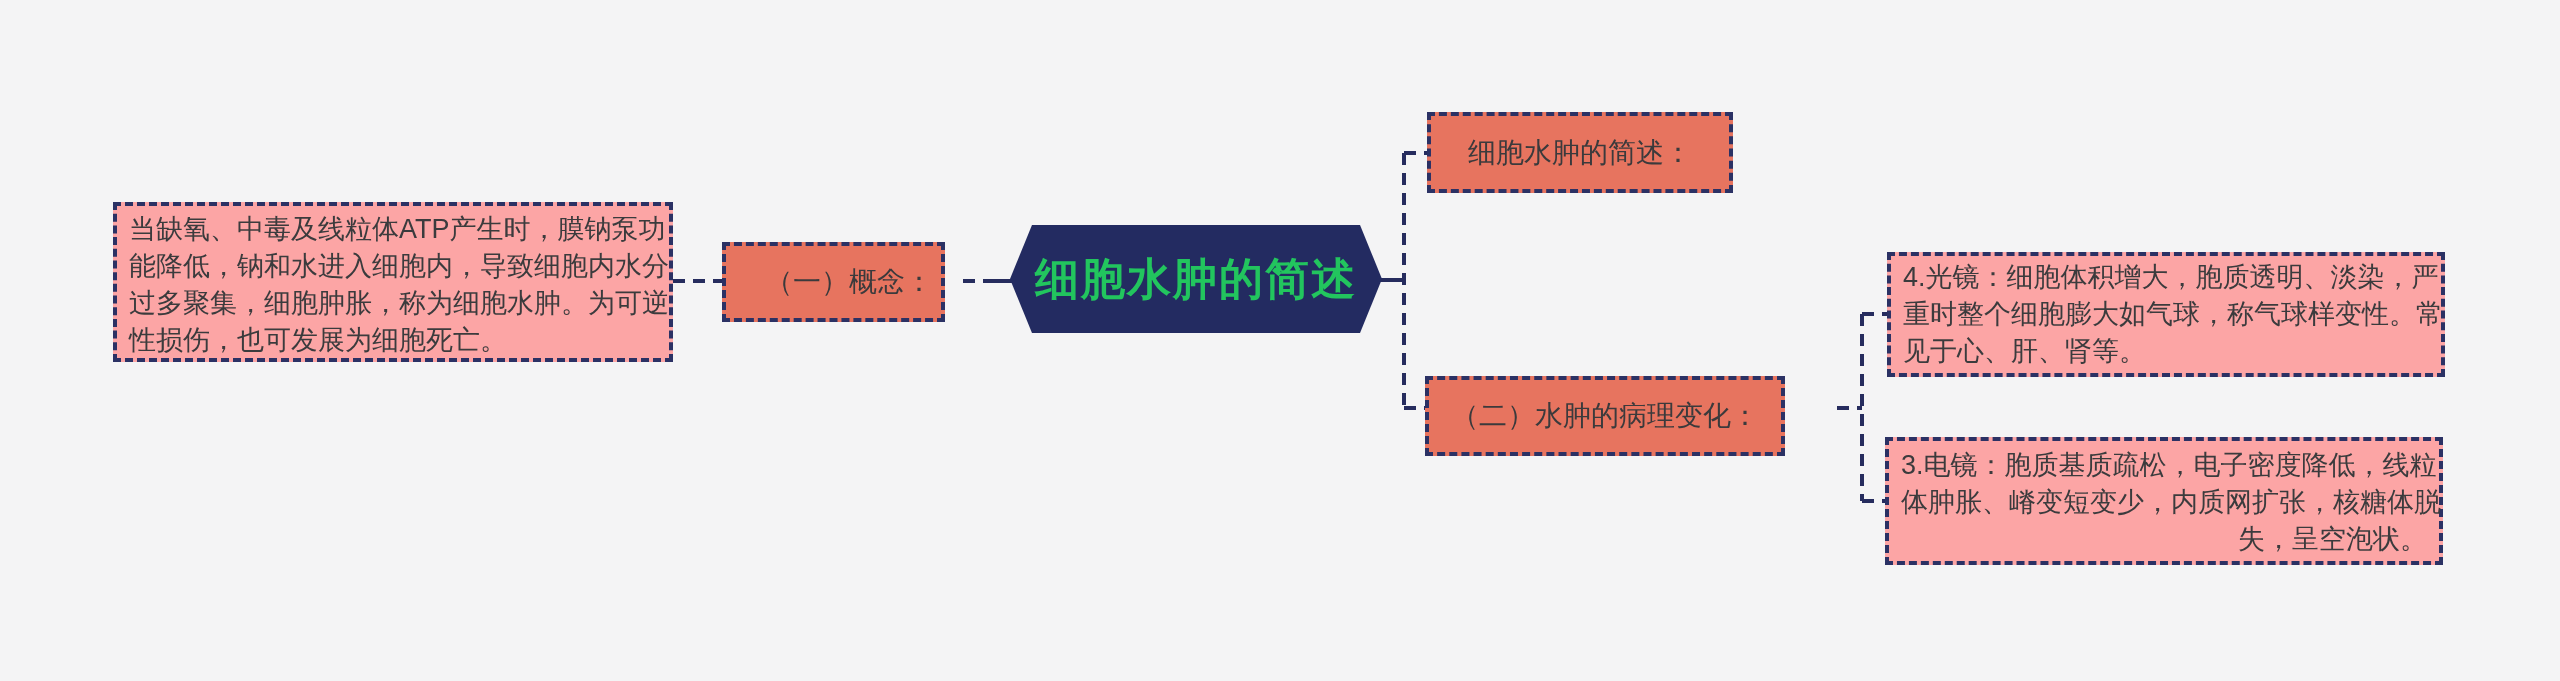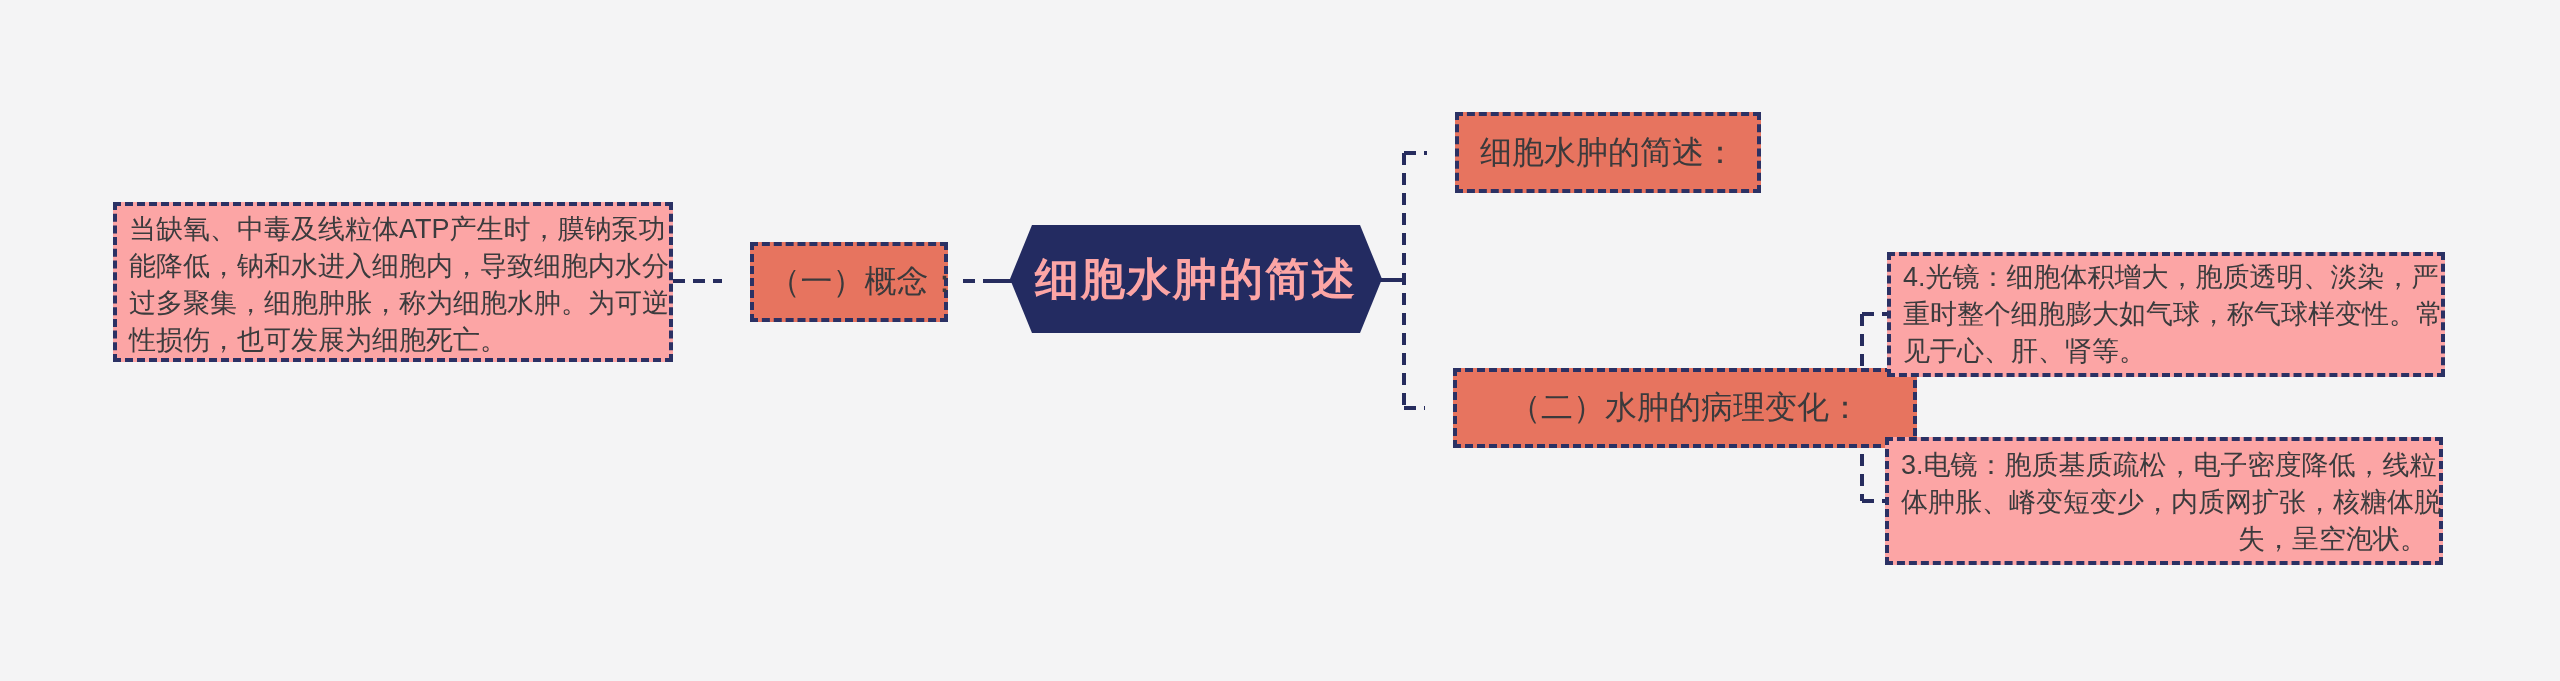--- a/index.html
+++ b/index.html
@@ -11,37 +11,36 @@
   .connectors{position:absolute;left:0;top:0;width:2560px;height:681px;}
   .note{
     position:absolute;box-sizing:border-box;
     background:#fca5a5;border:4px dashed #2b3164;
     color:#3b3b3d;font-size:27px;line-height:37px;
     white-space:pre;padding:5px 12px;
   }
   .label{
     position:absolute;box-sizing:border-box;
     background:#e7745f;border:4px dashed #2b3164;
-    color:#3b3a3c;font-size:32px;
+    color:#3b3a3c;font-size:28px;
     display:flex;align-items:center;justify-content:center;
     white-space:nowrap;
-    margin-left:28px;
   }
   .root{
     position:absolute;left:1010px;top:225px;width:372px;height:108px;
-    background:#232b61;color:#fca5a5;
+    background:#232b61;color:#22c55e;
     font-size:44px;font-weight:600;letter-spacing:2px;
     display:flex;align-items:center;justify-content:center;
     clip-path:polygon(22px 0, 350px 0, 372px 54px, 350px 108px, 22px 108px, 0 54px);
     white-space:nowrap;
   }
   #left-note{left:113px;top:202px;width:560px;height:160px;}
-  #concept-label{left:722px;top:242px;width:198px;height:80px;padding-left:31px;}
+  #concept-label{left:722px;top:242px;width:223px;height:80px;padding-left:31px;}
   #summary-label{left:1427px;top:112px;width:306px;height:81px;}
-  #pathology-label{left:1425px;top:368px;width:464px;height:80px;}
+  #pathology-label{left:1425px;top:376px;width:360px;height:80px;}
   #light-note{left:1887px;top:252px;width:558px;height:125px;padding-top:3px;}
   #electron-note{left:1885px;top:437px;width:558px;height:128px;padding-top:6px;text-align:right;}
 </style>
 </head>
 <body>
 
 <div class="canvas">
 
   <svg class="connectors" viewBox="0 0 2560 681" xmlns="http://www.w3.org/2000/svg">
     <g stroke="#262c5e" stroke-width="4" fill="none">

